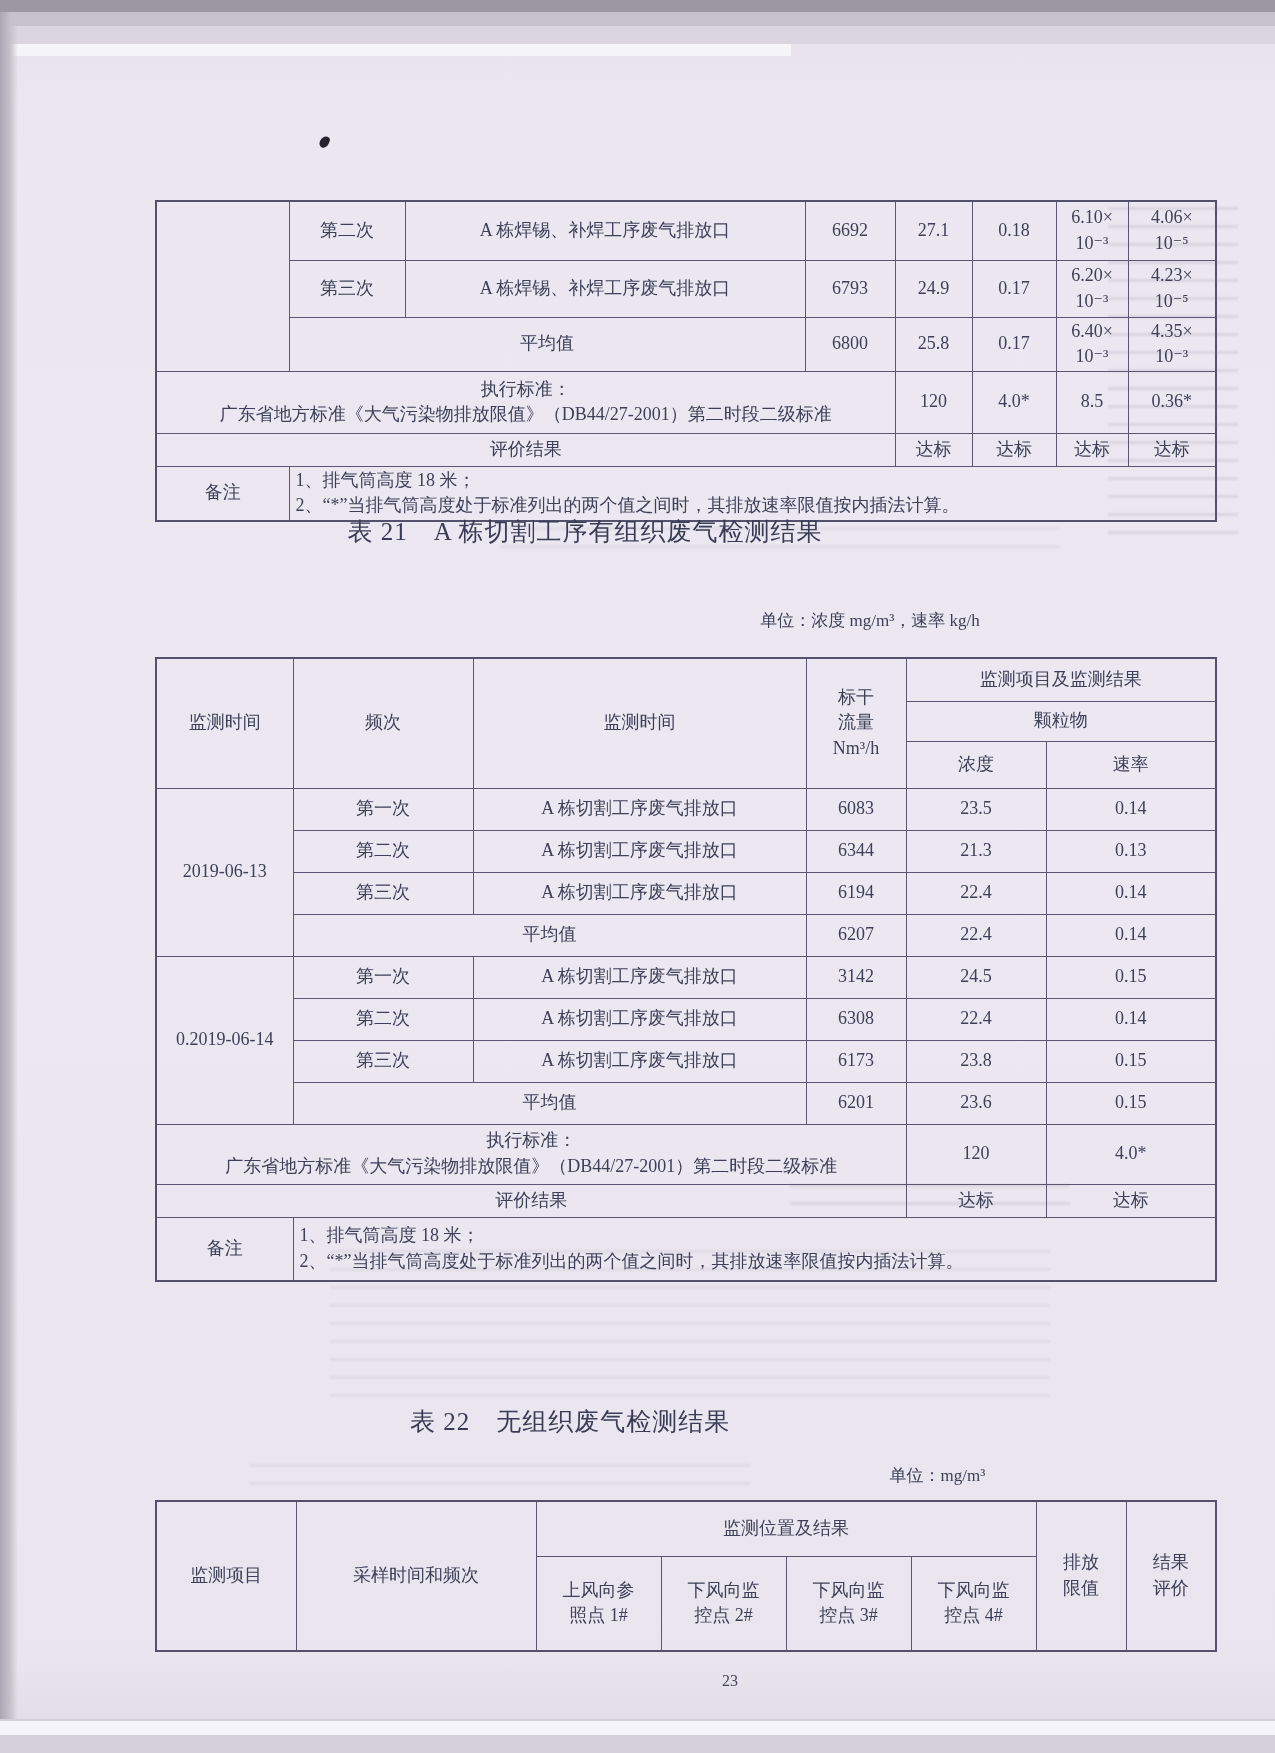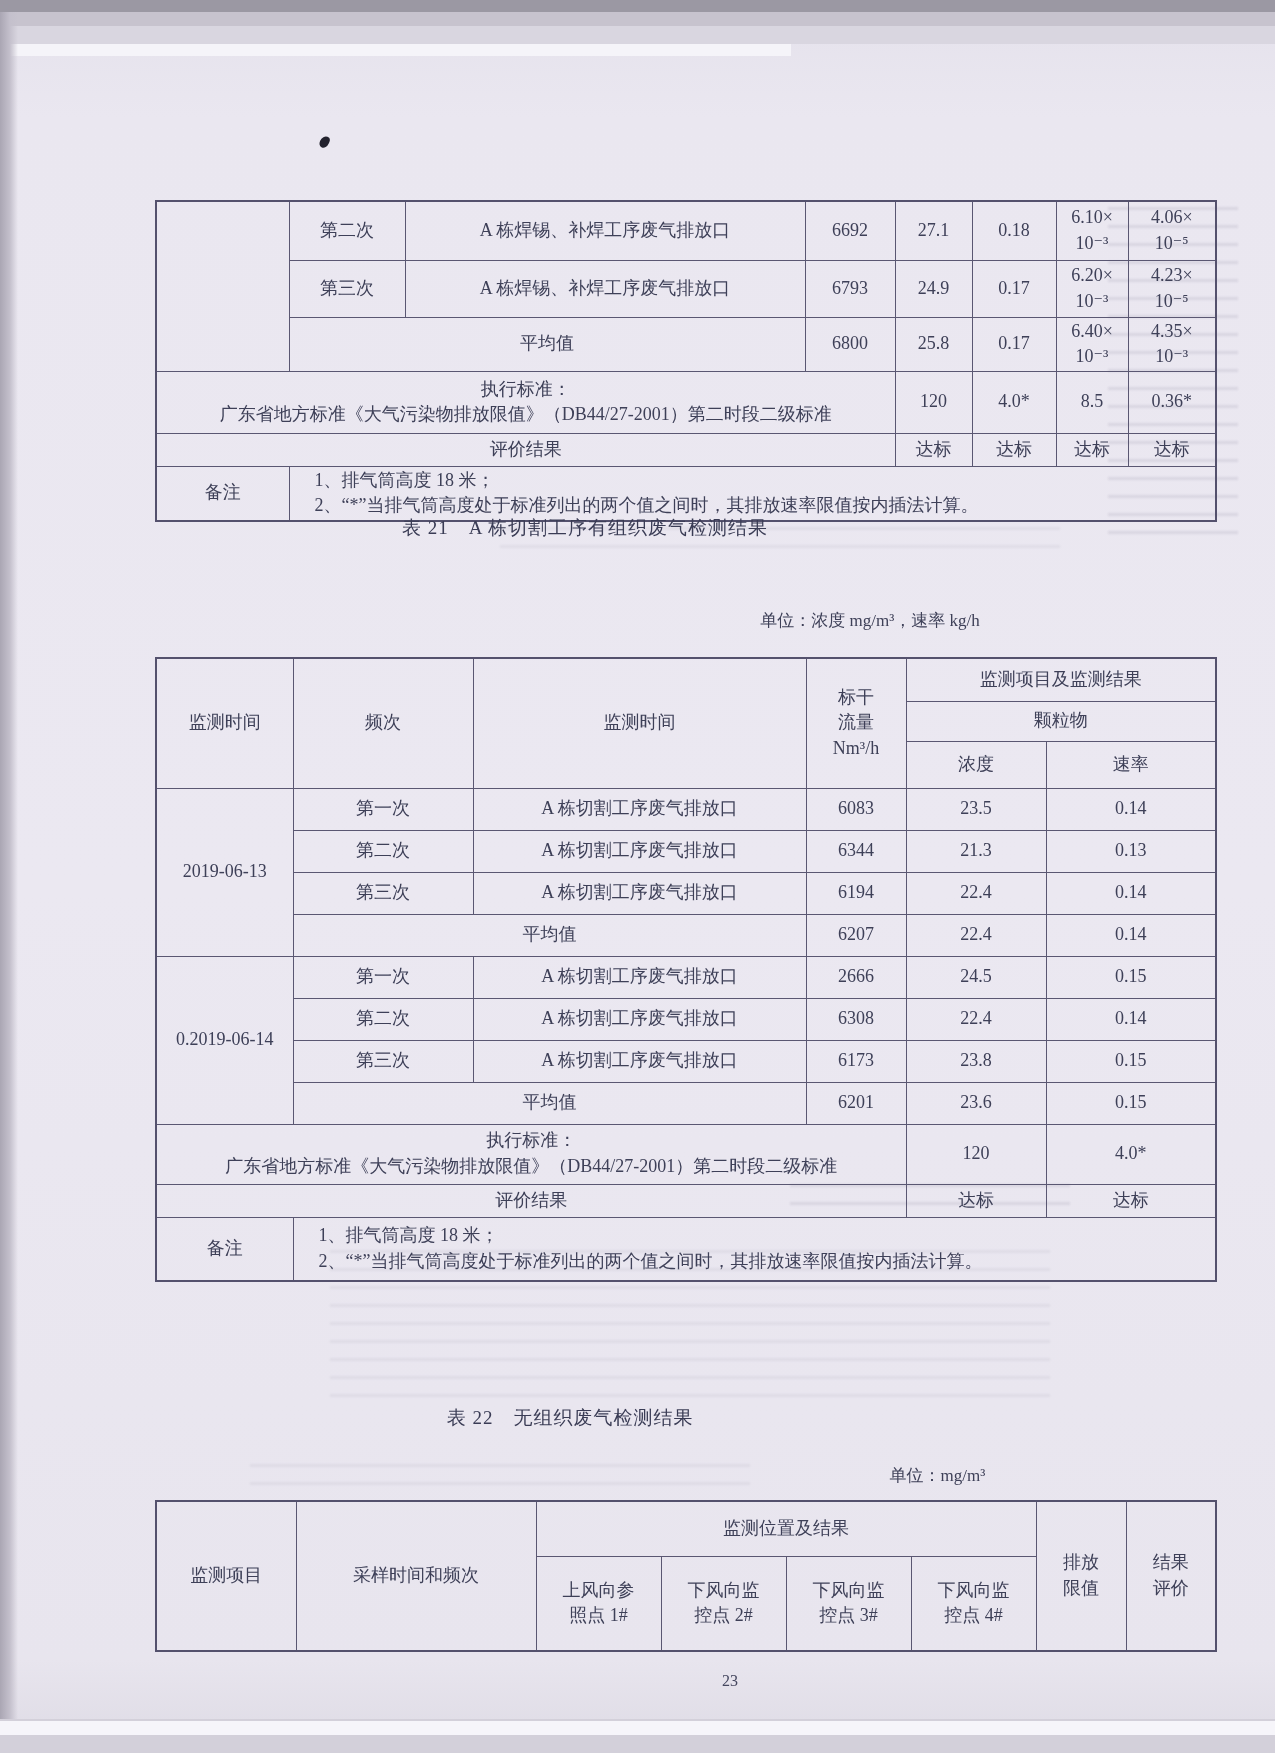--- a/index.html
+++ b/index.html
@@ -31,22 +31,22 @@
   table{border-collapse:collapse;table-layout:fixed;position:absolute;background:transparent;}
   table{border:2px solid #54516d;}
   td{
     border:1.5px solid #5a5772;
     text-align:center;vertical-align:middle;
     font-size:18px;line-height:1.42;
     padding:1px 4px;
     white-space:pre-line;
     overflow:hidden;
   }
-  td.left{text-align:left;padding-left:25px;}
-  .caption{position:absolute;font-size:19px;letter-spacing:1px;color:#3a3c55;font-family:Liberation Serif, serif;}
+  td.left{text-align:left;padding-left:6px;}
+  .caption{position:absolute;font-size:25px;letter-spacing:1px;color:#3a3c55;font-family:Liberation Serif, serif;}
   .unitline{position:absolute;font-size:17px;color:#3e4058;text-align:center;}
   .pagenum{position:absolute;font-size:16px;color:#45475f;}
 </style>
 </head>
 <body>
 
 <div class="page">
 
   <div class="edge-top"></div>
   <div class="edge-top2"></div>
@@ -186,21 +186,21 @@
       <td colspan="2">平均值</td>
       <td>6207</td>
       <td>22.4</td>
       <td>0.14</td>
     </tr>
 
     <tr style="height:42px">
       <td rowspan="4">0.2019-06-14</td>
       <td>第一次</td>
       <td>A 栋切割工序废气排放口</td>
-      <td>2666</td>
+      <td>3142</td>
       <td>24.5</td>
       <td>0.15</td>
     </tr>
     <tr style="height:42px">
       <td>第二次</td>
       <td>A 栋切割工序废气排放口</td>
       <td>6308</td>
       <td>22.4</td>
       <td>0.14</td>
     </tr>

